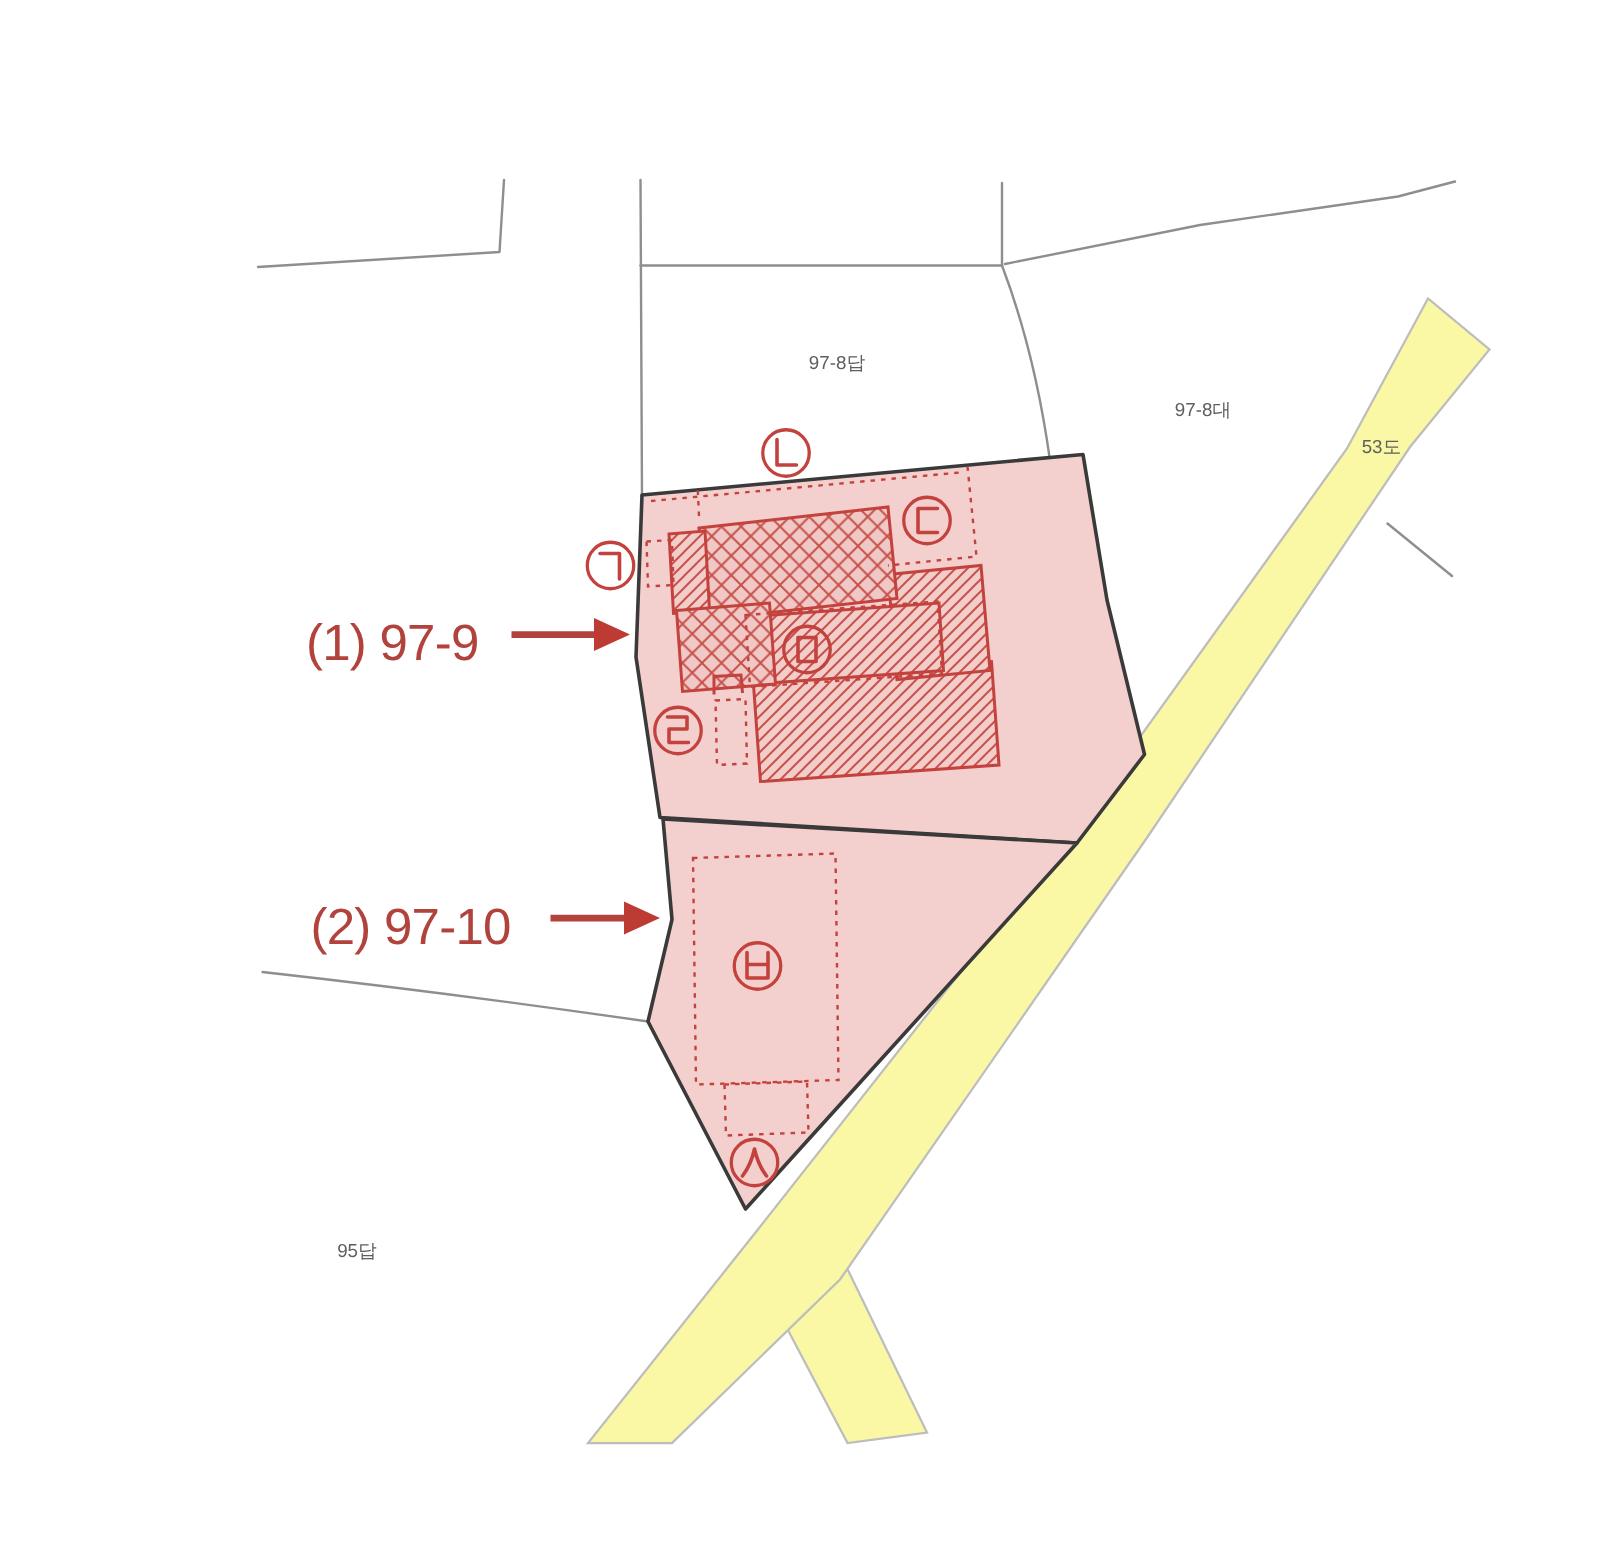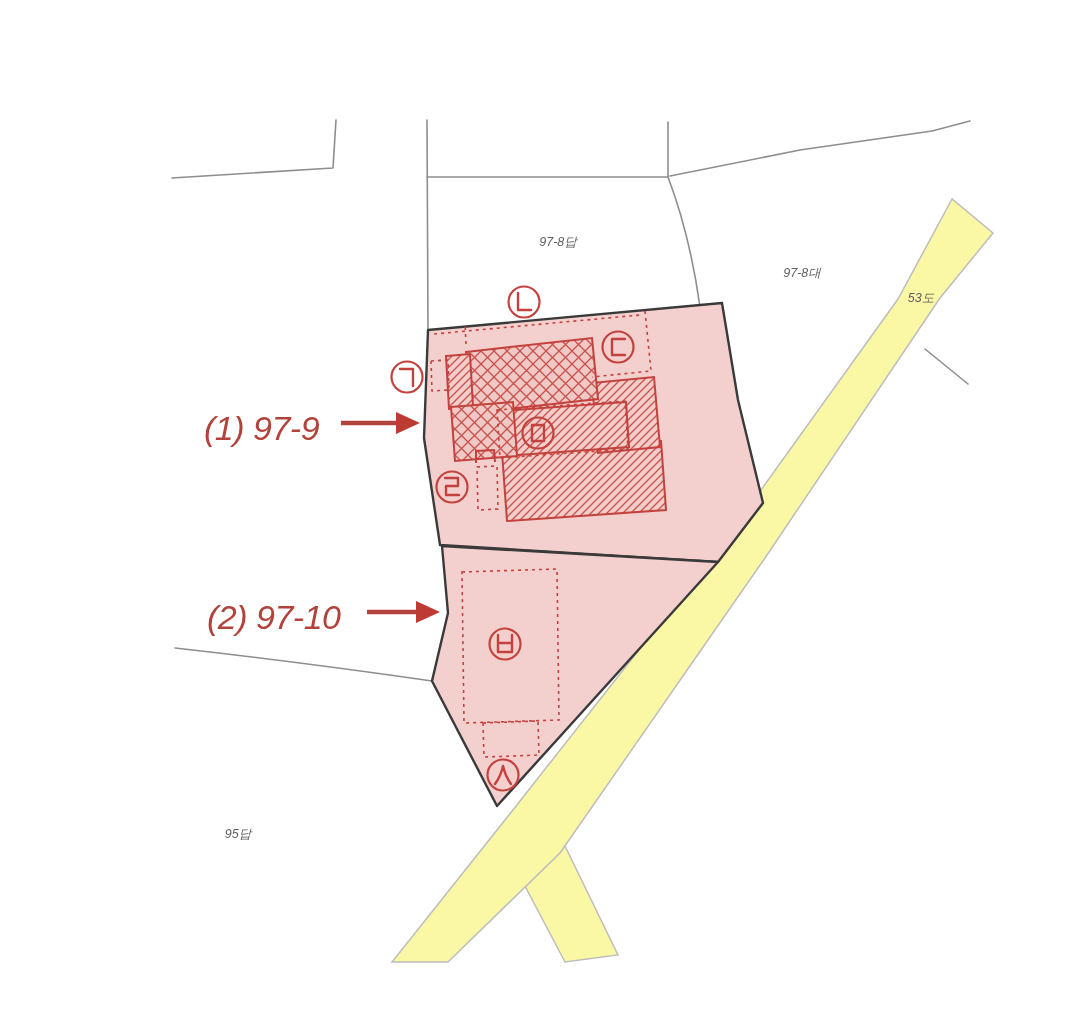--- a/index.html
+++ b/index.html
@@ -2,21 +2,20 @@
 <html><head>
 <meta charset="utf-8">
 <style>
   html,body{margin:0;padding:0;background:#ffffff;}
   .canvas{
     position:relative;
     width:1079px;height:1028px;
     background:#ffffff;
     font-family:"Liberation Sans", sans-serif;
     overflow:hidden;
-    font-style:italic;
   }
   svg{display:block;}
   text{font-family:"Liberation Sans", sans-serif;}
   .small-label{fill:#5f5f5f;font-size:12.5px;}
   .annotation{fill:#b2423c;font-size:34px;letter-spacing:-0.5px;}
 </style>
 </head>
 <body>
 
 <div class="canvas">

